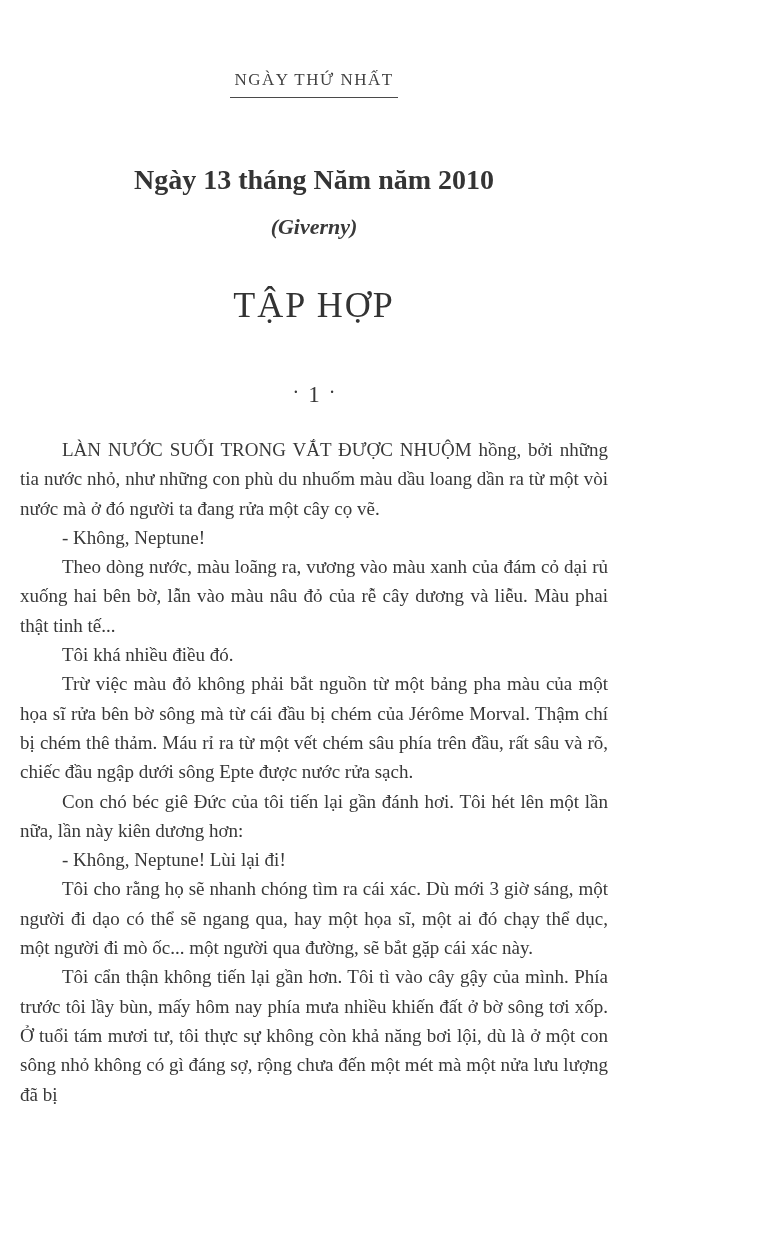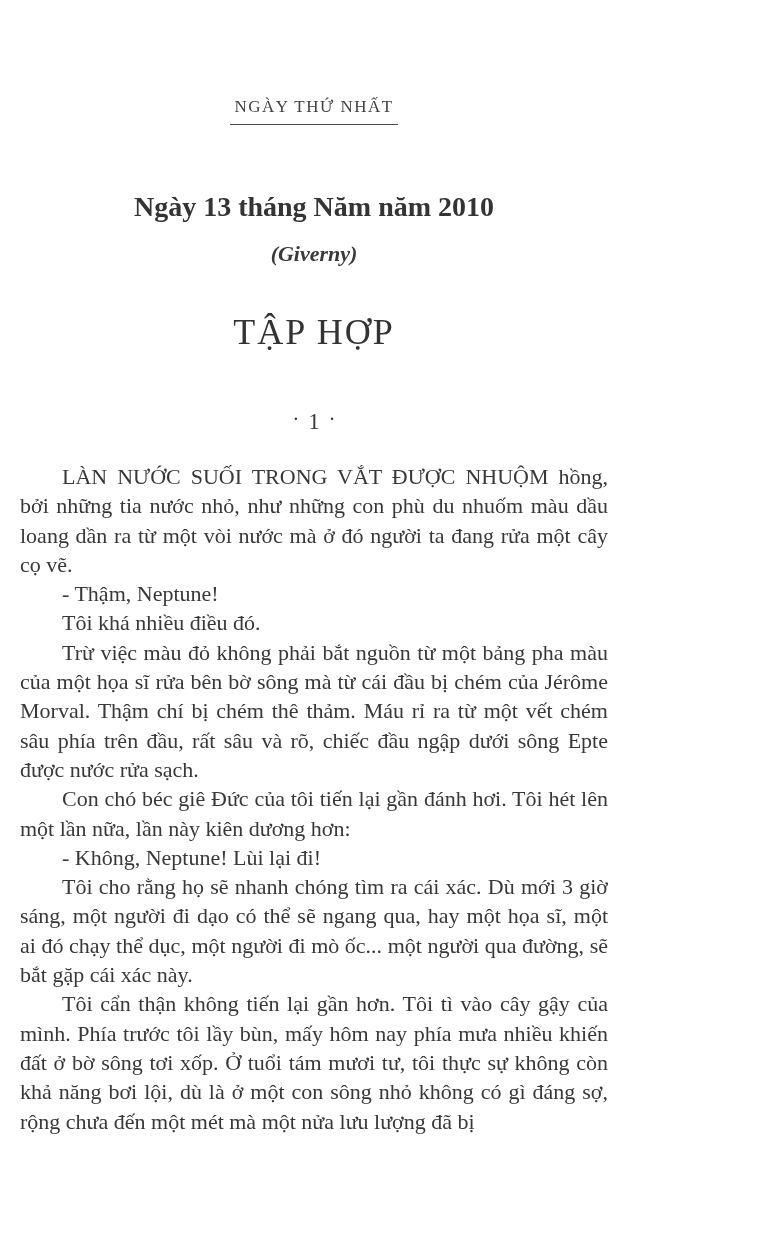--- a/index.html
+++ b/index.html
@@ -8,21 +8,21 @@
     background: #ffffff;
   }
   .page {
     position: relative;
     width: 628px;
     height: 1245px;
     background: #ffffff;
     font-family: "Liberation Serif", serif;
     color: #383838;
     box-sizing: border-box;
-    padding-top: 97px;
+    padding-top: 70px;
     overflow: hidden;
   }
   .content {
     width: 588px;
     margin: 0 auto;
   }
   .running-head-wrap {
     text-align: center;
   }
   .running-head {
@@ -62,21 +62,21 @@
     color: #3a3a3a;
   }
   .section-marker .sep {
     font-size: 20px;
     margin: 0 9px;
     position: relative;
     top: -3px;
   }
   .body-text {
     margin-top: 27px;
-    font-size: 22px;
+    font-size: 19px;
     line-height: 29.3px;
     text-align: justify;
     color: #383838;
   }
   .body-text p {
     margin: 0;
     text-indent: 42px;
   }
 </style>
 </head>
@@ -94,21 +94,22 @@
     <div class="location">(Giverny)</div>
 
     <div class="chapter-title">TẬP HỢP</div>
 
     <div class="section-marker">
       <span class="sep">·</span><span>1</span><span class="sep">·</span>
     </div>
 
     <div class="body-text">
       <p>LÀN NƯỚC SUỐI TRONG VẮT ĐƯỢC NHUỘM hồng, bởi những tia nước nhỏ, như những con phù du nhuốm màu dầu loang dần ra từ một vòi nước mà ở đó người ta đang rửa một cây cọ vẽ.</p>
-      <p>- Thậm, Neptune!</p>
+      <p>- Không, Neptune!</p>
+      <p>Theo dòng nước, màu loãng ra, vương vào màu xanh của đám cỏ dại rủ xuống hai bên bờ, lẫn vào màu nâu đỏ của rễ cây dương và liễu. Màu phai thật tinh tế...</p>
       <p>Tôi khá nhiều điều đó.</p>
       <p>Trừ việc màu đỏ không phải bắt nguồn từ một bảng pha màu của một họa sĩ rửa bên bờ sông mà từ cái đầu bị chém của Jérôme Morval. Thậm chí bị chém thê thảm. Máu rỉ ra từ một vết chém sâu phía trên đầu, rất sâu và rõ, chiếc đầu ngập dưới sông Epte được nước rửa sạch.</p>
       <p>Con chó béc giê Đức của tôi tiến lại gần đánh hơi. Tôi hét lên một lần nữa, lần này kiên dương hơn:</p>
       <p>- Không, Neptune! Lùi lại đi!</p>
       <p>Tôi cho rằng họ sẽ nhanh chóng tìm ra cái xác. Dù mới 3 giờ sáng, một người đi dạo có thể sẽ ngang qua, hay một họa sĩ, một ai đó chạy thể dục, một người đi mò ốc... một người qua đường, sẽ bắt gặp cái xác này.</p>
       <p>Tôi cẩn thận không tiến lại gần hơn. Tôi tì vào cây gậy của mình. Phía trước tôi lầy bùn, mấy hôm nay phía mưa nhiều khiến đất ở bờ sông tơi xốp. Ở tuổi tám mươi tư, tôi thực sự không còn khả năng bơi lội, dù là ở một con sông nhỏ không có gì đáng sợ, rộng chưa đến một mét mà một nửa lưu lượng đã bị</p>
     </div>
 
   </div>
 </div>

